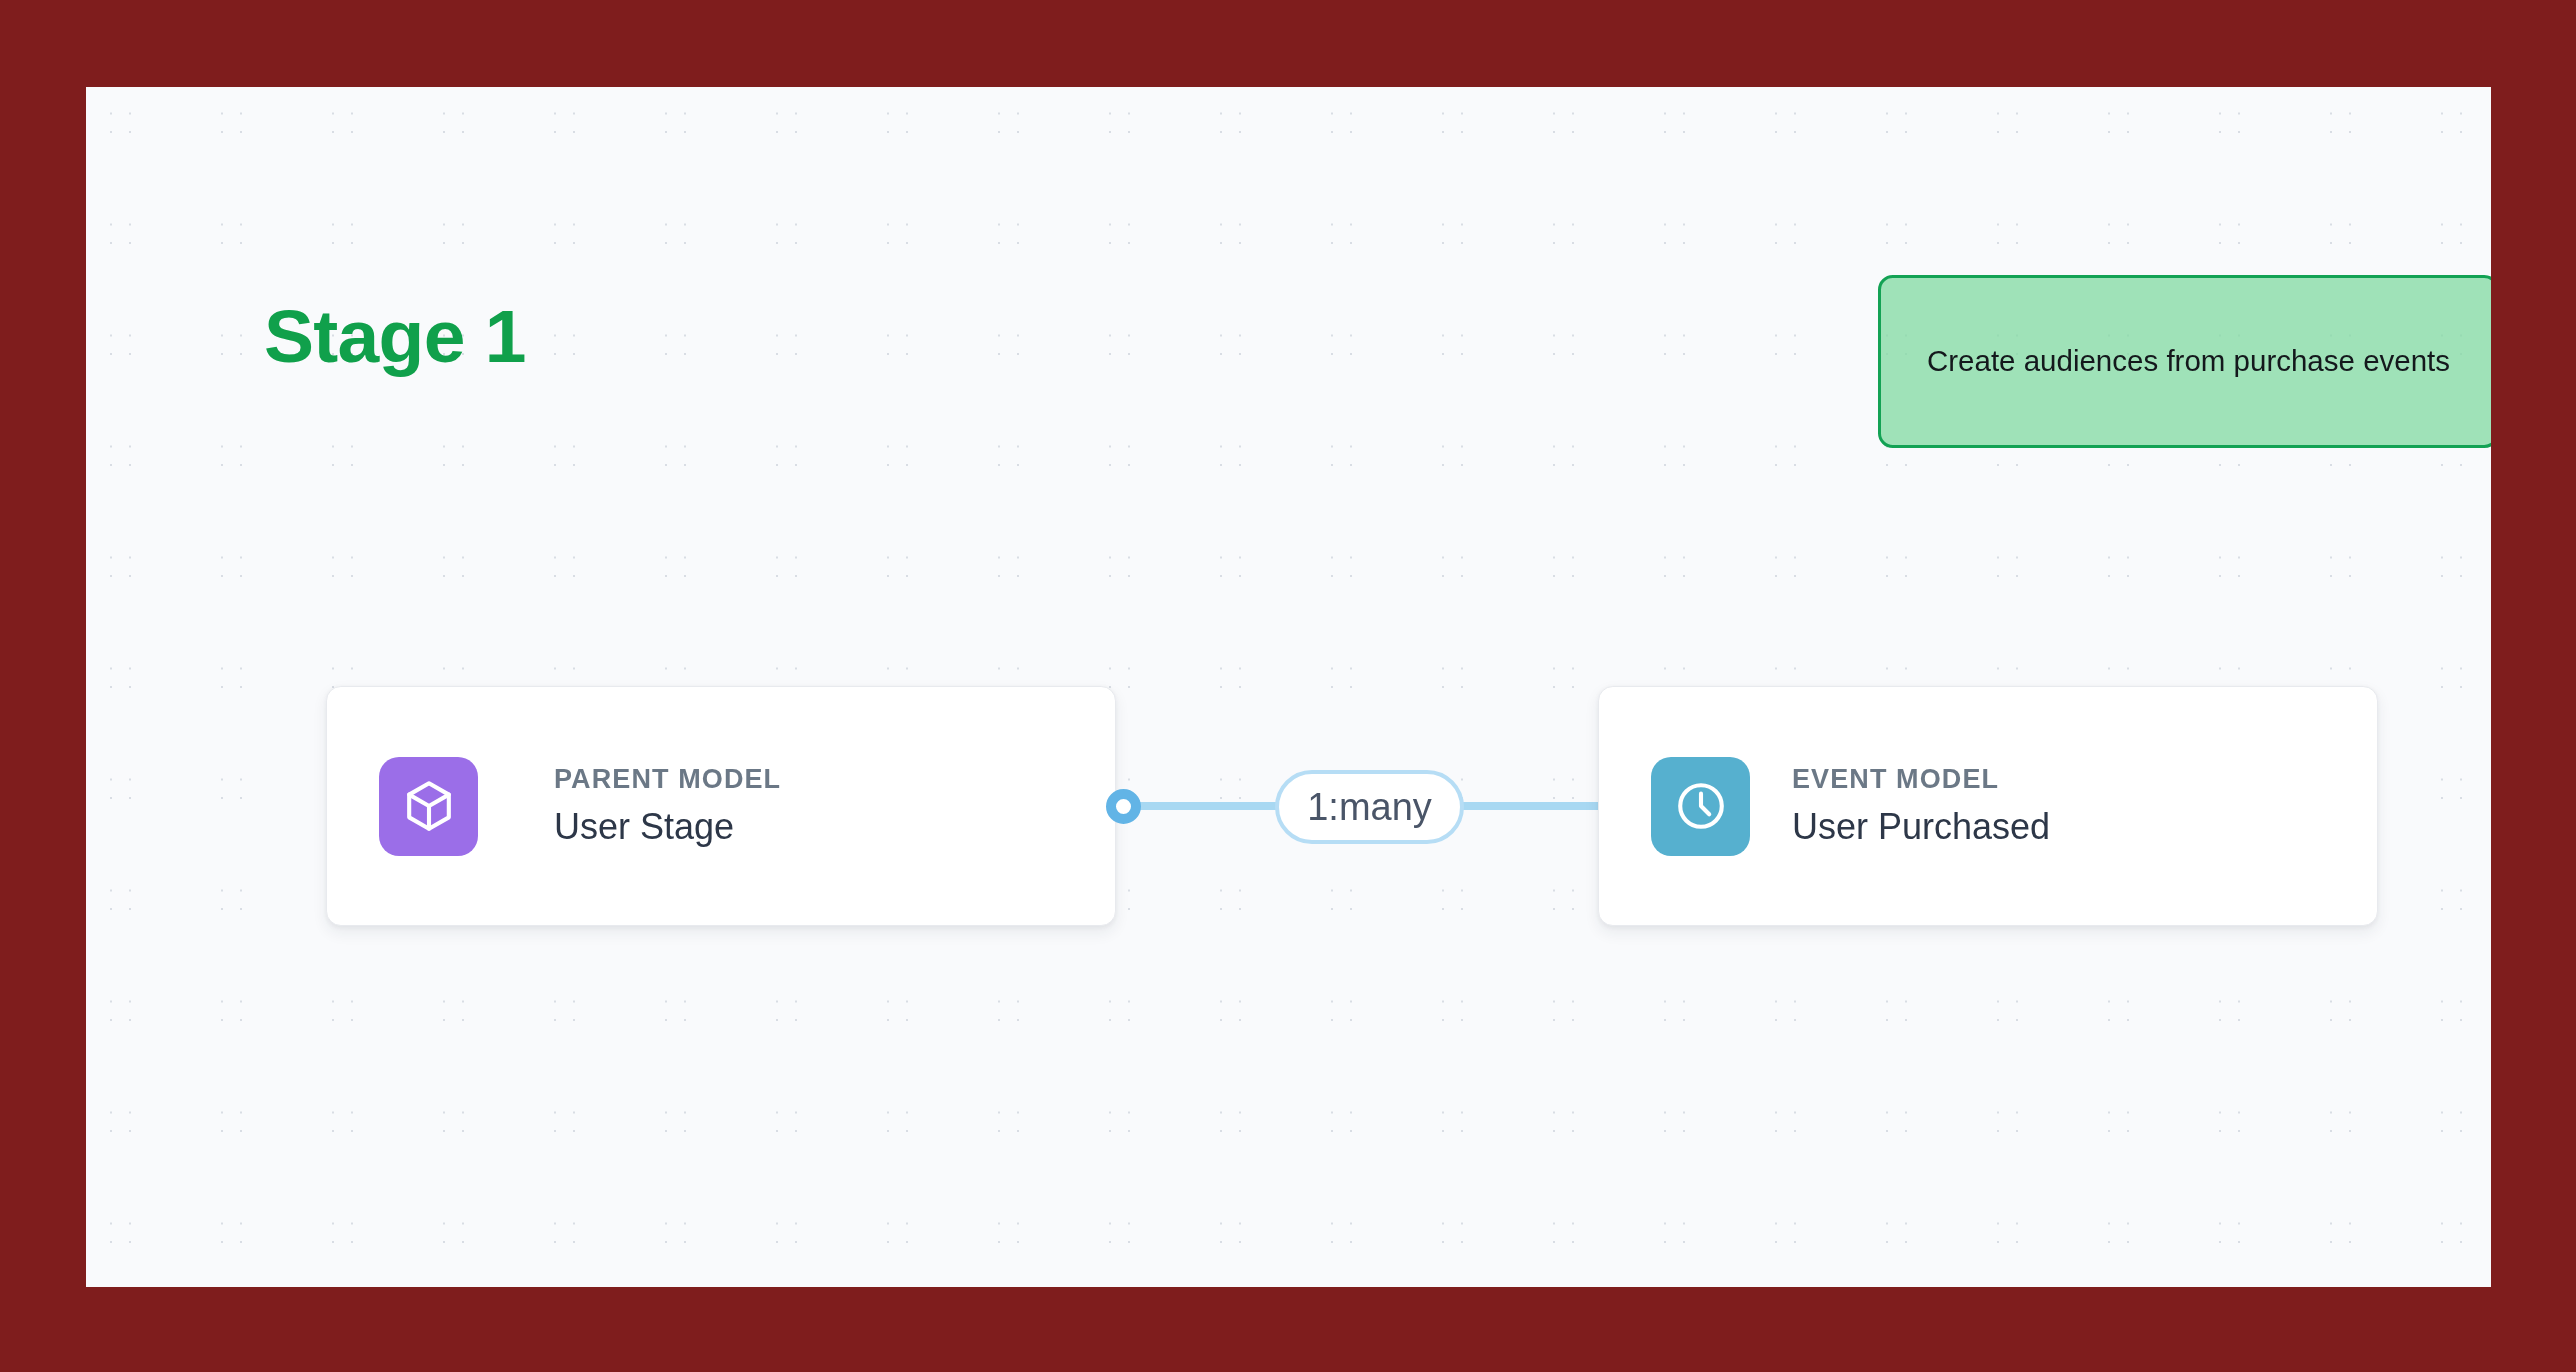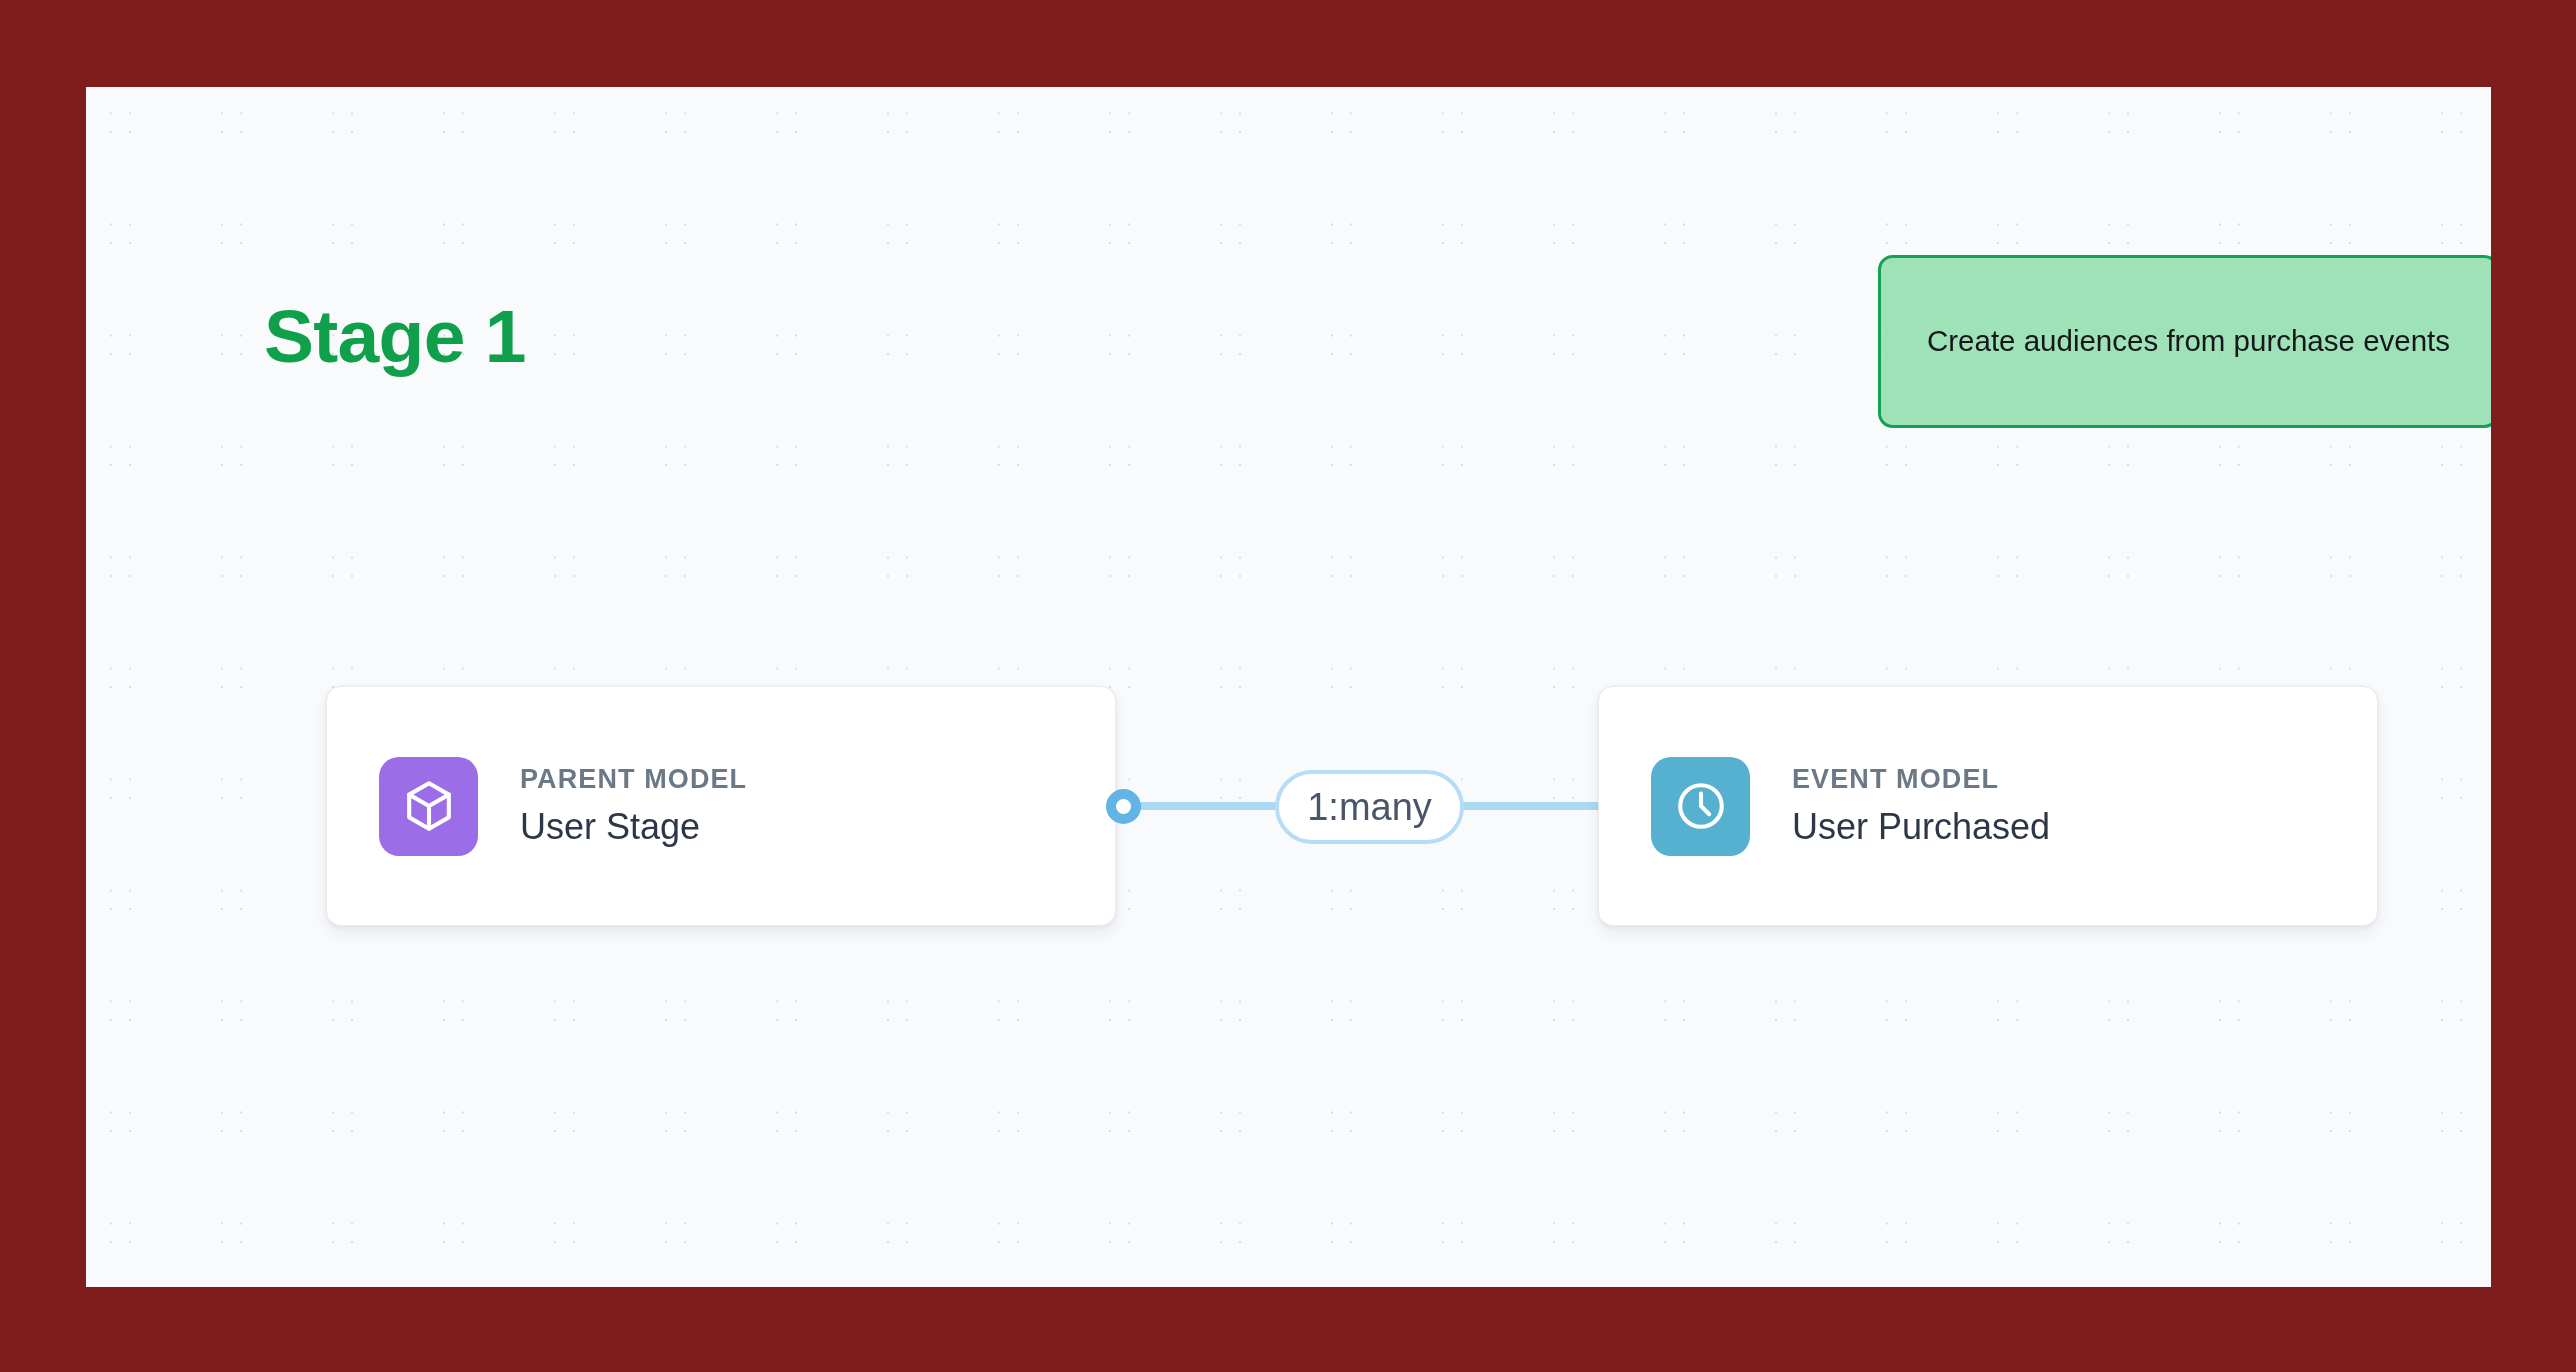--- a/index.html
+++ b/index.html
@@ -50,21 +50,21 @@
     font-weight: bold;
     color: #10a04b;
     letter-spacing: -0.7px;
     white-space: nowrap;
   }
 
   
   .note-badge {
     position: absolute;
     left: 1792px;
-    top: 168px;
+    top: 188px;
     width: 621px;
     height: 173px;
     box-sizing: border-box;
     border: 3.4px solid #13a254;
     border-radius: 14.8px;
     background: rgba(128, 217, 162, 0.75);
     display: flex;
     align-items: center;
     justify-content: center;
     padding: 0 29.5px;
@@ -87,20 +87,21 @@
     box-shadow: 0 6.7px 14.8px rgba(33, 42, 59, 0.07), 0 1.3px 4px rgba(33, 42, 59, 0.05);
     display: flex;
     align-items: center;
     padding-left: 52px;
   }
   .model-card.parent {
     left: 240px;
     top: 599px;
     width: 790px;
     height: 240px;
+    gap: 34px;
   }
   .model-card.event {
     left: 1512px;
     top: 599px;
     width: 780px;
     height: 240px;
   }
 
   .model-icon {
     width: 99px;

